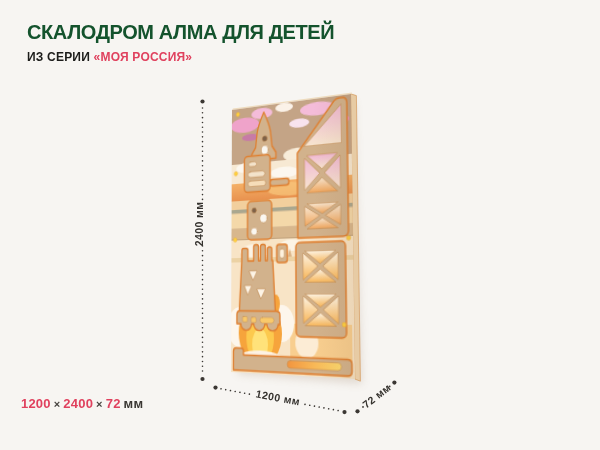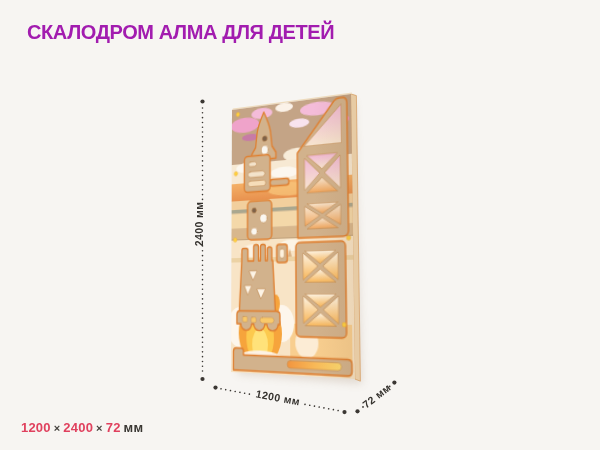--- a/index.html
+++ b/index.html
@@ -4,56 +4,60 @@
 <style>
   html,body{margin:0;padding:0;}
   .page{
     position:relative; width:600px; height:450px; overflow:hidden;
     background:#f7f5f2;
     font-family:"Liberation Sans", sans-serif;
   }
   .hdr{position:absolute; left:27px; top:20px; z-index:5;}
   .hdr h1{
     margin:0; font-size:20px; line-height:24px; font-weight:800;
-    letter-spacing:-0.4px; color:#a21caf;
+    letter-spacing:-0.4px; color:#14532d;
   }
   .hdr h1 span{display:block;}
   .series{
     margin-top:6px; font-size:12px; font-weight:800; letter-spacing:0.2px;
     color:#1d1d1b;
   }
   .series .accent{color:#e0415e;}
   .scene{position:absolute; left:0; top:0; z-index:1;}
   .board3d{
     position:absolute; left:0; top:0; width:120px; height:240px; z-index:2;
     transform-origin:0 0;
     transform: matrix3d(0.758333,-0.195833,0,-0.00066475, -0.0405,1.033167,0,-0.000157292, 0,0,1,0, 232,110,0,1);
   }
   .board3d svg{display:block; width:120px; height:240px;}
   .dim-label{
     font-size:10.5px; font-weight:700; fill:#35322e; letter-spacing:0.4px;
   }
   .footer-dims{
-    position:absolute; left:21px; top:420px; z-index:5;
+    position:absolute; left:21px; top:396px; z-index:5;
     font-size:13px; font-weight:800; color:#e0415e; letter-spacing:0.2px;
   }
   .footer-dims .sep{color:#45423e; font-weight:700; margin:0 3px; font-size:11px;}
   .footer-dims .unit{color:#3a3733; font-weight:700; margin-left:3px;}
   .dotline{stroke:#3b3733; stroke-width:1.6; stroke-linecap:round; stroke-dasharray:0.01 4.8; fill:none;}
   .enddot{fill:#3b3733;}
 </style>
 </head>
 <body>
 
 <div class="page">
 
   <div class="hdr">
     <h1>
       <span>СКАЛОДРОМ АЛМА ДЛЯ ДЕТЕЙ</span>
     </h1>
+    <div class="series">
+      <span>ИЗ СЕРИИ</span>
+      <span class="accent">«МОЯ РОССИЯ»</span>
+    </div>
   </div>
 
   <svg class="scene" width="600" height="450" viewBox="0 0 600 450">
     <defs>
       <filter id="soft" x="-20%" y="-20%" width="140%" height="140%">
         <feGaussianBlur stdDeviation="4"></feGaussianBlur>
       </filter>
     </defs>
 
     <polygon points="238,118 354,100 362,384 238,374" fill="#8a6a4a" opacity="0.20" filter="url(#soft)"></polygon>

